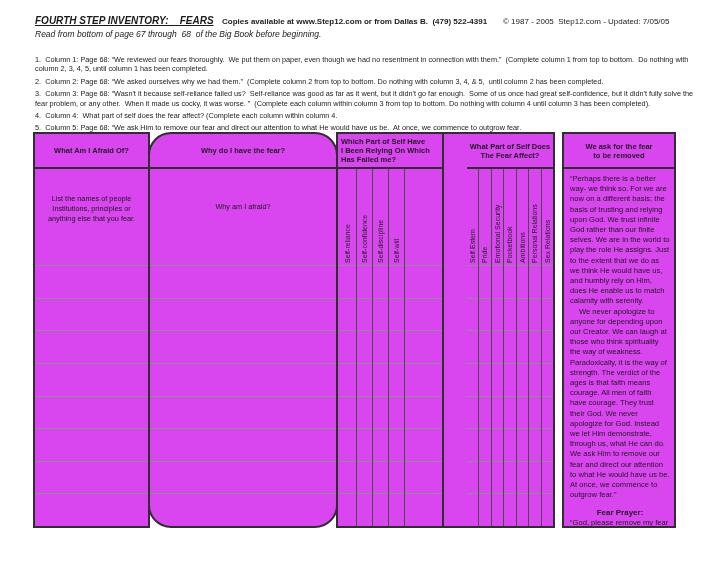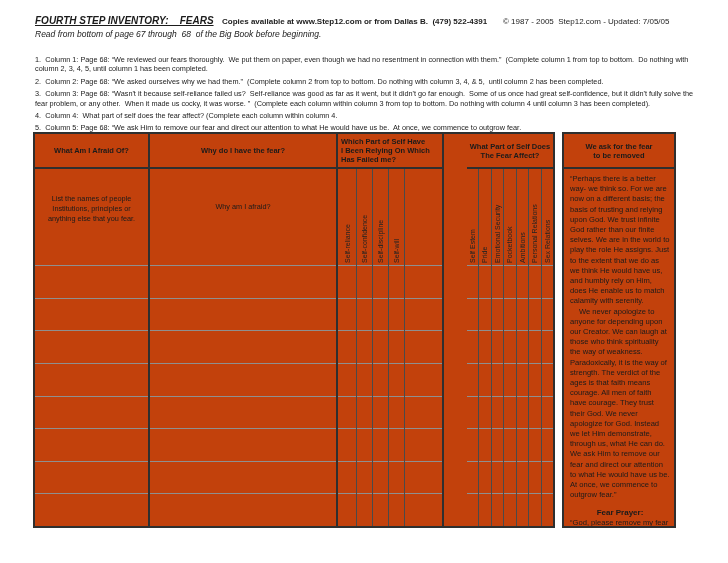--- a/index.html
+++ b/index.html
@@ -13,23 +13,23 @@
   .copies { left:222px; top:17px; font-size:8px; font-weight:bold; white-space:pre; }
   .copyright { left:503px; top:17px; font-size:8px; white-space:pre; }
   .subtitle { left:35px; top:29px; font-size:8.5px; font-style:italic; white-space:pre; }
 
   .instructions { left:35px; top:55px; width:660px; font-size:7.3px; line-height:9.4px; }
   .instructions .item { margin-bottom:3px; white-space:pre-wrap; }
 
   
   .form-table { left:33px; top:132px; width:659px; height:396px; }
   .tcol { position:absolute; top:0; height:396px; border:2px solid #2f2f2f;
-    display:flex; flex-direction:column; background:#c2410c; }
+    display:flex; flex-direction:column; background:#d946ef; }
   .col1 { left:0;   width:117px; }
-  .col2 { left:115px; width:190px; }
+  .col2 { left:115px; width:190px;border-radius:23px; }
   .col3 { left:303px; width:108px; }
   .col4 { left:409px; width:113px;padding-left:23px; }
   .col5 { left:529px; width:114px; }
 
   .hcell { height:35px; flex:0 0 35px; border-bottom:2px solid #2f2f2f;
     font-size:7.5px; font-weight:bold; text-align:center; white-space:pre-line;
     display:flex; align-items:center; justify-content:center; padding:1px 2px; line-height:9px; }
   .col3 .hcell { text-align:left; justify-content:flex-start; padding-left:3px; }
 
   .body { flex:1; display:flex; flex-direction:column; }

